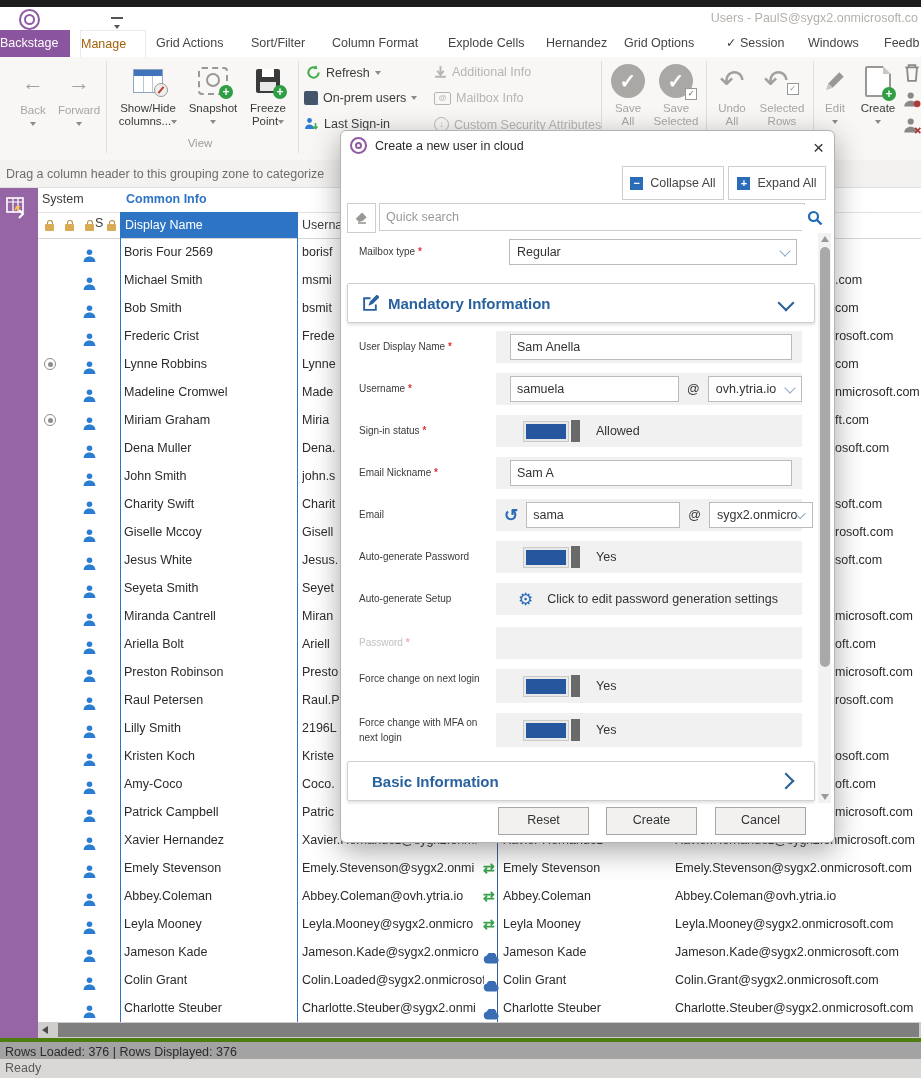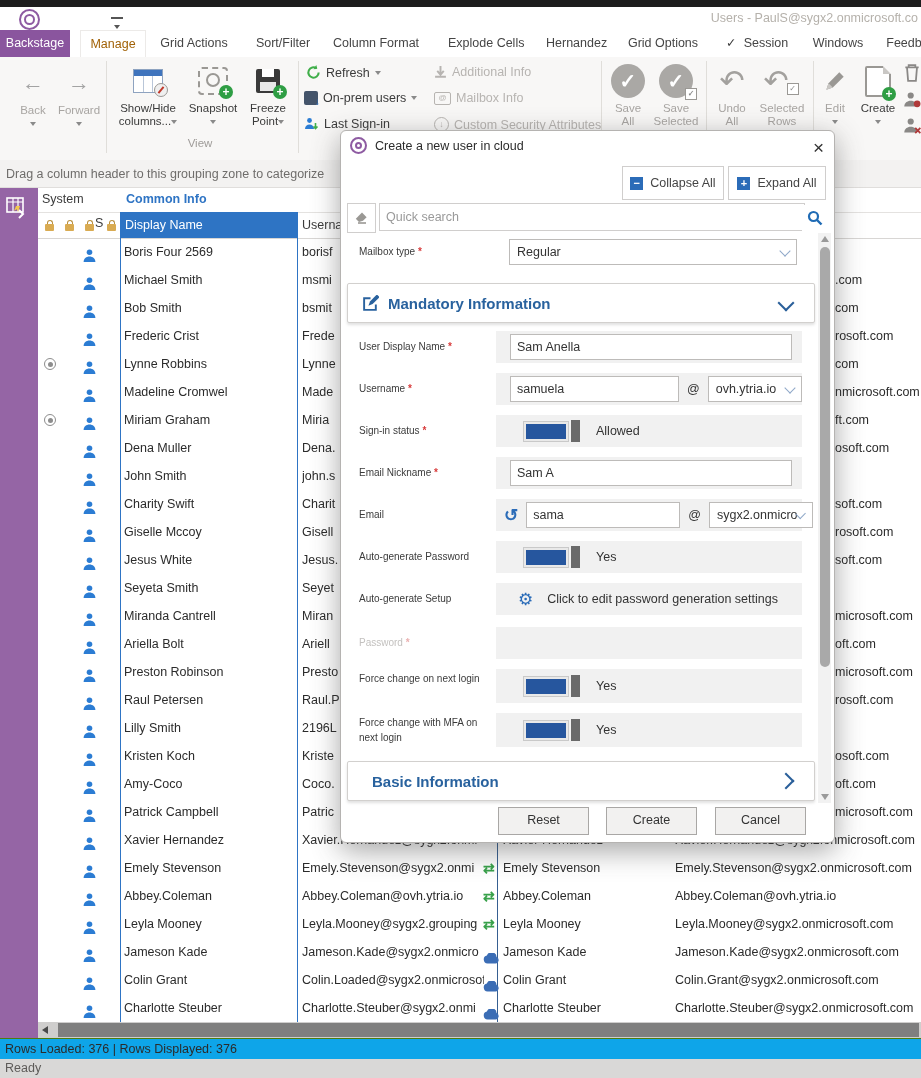--- a/index.html
+++ b/index.html
@@ -10,21 +10,21 @@
   .darkstrip{left:0;top:0;width:921px;height:7px;background:#1d1d1d}
   .topbar{left:0;top:7px;width:921px;height:23px;background:#fff}
   .logo-ring{width:17px;height:17px;border:2px solid #8e5ba2;border-radius:50%;display:inline-block;position:relative}
   .logo-ring::after{content:"";position:absolute;inset:3px;border:2px solid #8e5ba2;border-radius:50%}
   .qa-icon{width:12px;height:2px;background:#555;position:relative;margin-top:5px}
   .qa-icon::before{content:"";position:absolute;top:-4px;left:0;width:12px;height:2px;background:#555}
   .qa-icon::after{content:"";position:absolute;top:4px;left:3px;border-left:3px solid transparent;border-right:3px solid transparent;border-top:4px solid #555}
   .win-title{color:#b5b1ab;font-size:12.5px}
   
   .tabrow{left:0;top:30px;width:921px;height:27px;background:#fff}
-  .tab{position:absolute;top:0;height:27px;line-height:27px;text-align:center;color:#454545;font-size:12.5px;cursor:default;white-space:nowrap}
+  .tab{position:absolute;top:0;height:27px;line-height:27px;text-align:left;color:#454545;font-size:12.5px;cursor:default;white-space:nowrap}
   .tab.backstage{background:#8a559e;color:#fff}
   .tab.active{color:#a16207;background:#fff;border:1px solid #eceae8;border-bottom:none}
   
   .ribbon{left:0;top:57px;width:921px;height:103px;background:#f8f7f6;border-bottom:1px solid #e3e1df}
   .rsep{position:absolute;top:4px;width:1px;height:92px;background:#e0deda}
   .rlabel{position:absolute;text-align:center;color:#9f9c99;font-size:11.5px}
   .bigbtn{position:absolute;text-align:center;color:#3b3b3b;font-size:11.5px;line-height:13px}
   .bigbtn .ic{height:36px;display:flex;align-items:center;justify-content:center;margin-bottom:3px}
   .dd{display:inline-block;width:0;height:0;border-left:3px solid transparent;border-right:3px solid transparent;border-top:4px solid #8a8a8a;vertical-align:middle}
   .arrowbtn{font-size:22px;color:#a3a3a3;line-height:20px}
@@ -67,21 +67,21 @@
   .c-sync{position:absolute;left:483px;top:0}
   .syncg{color:#38a14a;font-size:14px;font-weight:bold}
   .c-name2{position:absolute;left:503px;width:168px;overflow:hidden;color:#2b2b2b}
   .c-email{position:absolute;left:675px;width:246px;overflow:hidden;color:#2b2b2b}
   .c-tail{position:absolute;left:835px;color:#2b2b2b}
   
   .hscroll{left:38px;top:1022px;width:883px;height:16px;background:#cfcecd}
   .hthumb{position:absolute;left:20px;top:1px;width:861px;height:14px;background:#7f7f7f}
   .harrow{position:absolute;left:4px;top:4px;width:0;height:0;border-top:4px solid transparent;border-bottom:4px solid transparent;border-right:6px solid #4a4a4a}
   .purplefoot{left:0;top:1022px;width:38px;height:16px;background:#9565a5}
-  .status1{left:0;top:1038px;width:921px;height:21px;background:#0ea5e9;border-top:1px solid #4d7c0f;line-height:21px;padding-left:5px;box-sizing:border-box;color:#2b2b2b}
+  .status1{left:0;top:1038px;width:921px;height:21px;background:#a3a3a3;border-top:4px solid #4d7c0f;line-height:21px;padding-left:5px;box-sizing:border-box;color:#2b2b2b}
   .status2{left:0;top:1059px;width:921px;height:19px;background:#d9d8d7;line-height:19px;padding-left:5px;box-sizing:border-box;color:#5d5b59}
   
   .dialog{left:340px;top:130px;width:493px;height:711px;background:#fff;border:1px solid #b5b3b1;border-radius:6px;
           box-shadow:0 8px 28px rgba(60,60,60,.45);z-index:10}
   .dlg-title{position:absolute;left:0;top:0;width:100%;height:30px;line-height:30px}
   .dlg-x{position:absolute;right:10px;top:2px;font-size:19px;color:#333;cursor:default}
   .capsule{position:absolute;height:32px;background:#fff;border:1px solid #d0cecd;display:flex;align-items:center;justify-content:center;gap:7px;font-size:12.5px;color:#444}
   .bluebox{width:13px;height:13px;background:#2b6cb8;color:#fff;font-size:11px;line-height:13px;text-align:center;font-weight:bold}
   .searchwrap{position:absolute;left:6px;top:72px;width:481px;height:30px}
   .eraserbtn{position:absolute;left:0;top:0;width:27px;height:28px;border:1px solid #d0cecd;background:#fff;display:flex;align-items:center;justify-content:center}
@@ -686,21 +686,21 @@
         </div>
 
         <div class="grow">
 
           <span class="picon">
             <svg width="15" height="15" viewBox="0 0 14 14">
               <circle cx="7" cy="4" r="2.6" fill="#2b7cd3"></circle>
             <path d="M1.5 13c0-3 2.4-5 5.5-5s5.5 2 5.5 5z" fill="#2b7cd3"></path>
             </svg></span>
           <span class="c-name">Leyla Mooney</span>
-          <span class="c-user">Leyla.Mooney@sygx2.grouping</span>
+          <span class="c-user">Leyla.Mooney@sygx2.onmicro</span>
           <span class="c-sync syncg">⇄</span>
 
           <span class="c-name2">Leyla Mooney</span>
           <span class="c-email">Leyla.Mooney@sygx2.onmicrosoft.com</span>
           <span class="c-tail"></span>
         </div>
 
         <div class="grow">
 
           <span class="picon">

